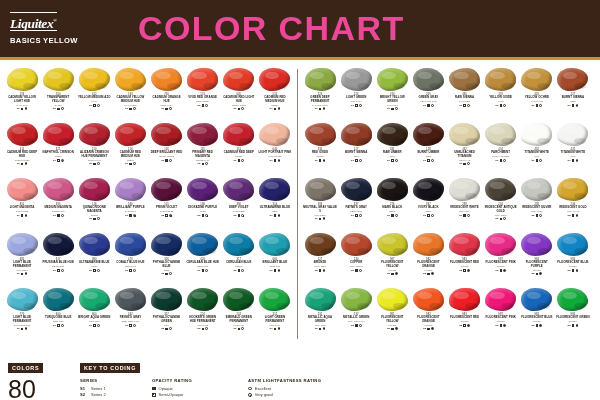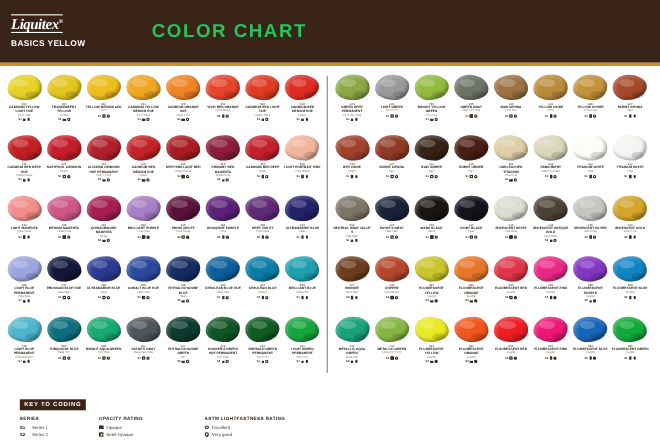--- a/index.html
+++ b/index.html
@@ -43,22 +43,22 @@
     font-style: normal; letter-spacing: 0;
   }
   .brand-sub {
     color: #ffffff;
     font-size: 7.6px;
     font-weight: bold;
     letter-spacing: 0.35px;
     margin-top: 5px;
   }
   .chart-title {
-    color: #22c55e;
-    font-size: 17px;
+    color: #ec4899;
+    font-size: 34px;
     font-weight: bold;
     letter-spacing: 1.4px;
     margin-left: 25px;
     font-family: "Liberation Sans", sans-serif;
   }
   .header-gold {
     position: absolute; left: 0; top: 57px;
     width: 600px; height: 3px; background: #c8922c;
   }
 
@@ -1319,20 +1319,24 @@
               <span class="code-series">S2</span>
               <span class="code-op semi"></span>
               <span class="code-lf na"></span>
             </div>
           </div>
         </div>
       </div>
   </div>
 
   <div class="footer">
+    <div class="colors-block">
+      <div class="tag">COLORS</div>
+      <div class="colors-count">80</div>
+    </div>
     <div class="key-block">
       <div class="tag">KEY TO CODING</div>
       <div class="key-cols">
         <div class="key-col series">
           <div class="key-head">SERIES</div>
           <div id="series-items">
               <div class="key-item">
                 <span class="kcode">S1</span>
                 <span>Series 1</span>
               </div>

